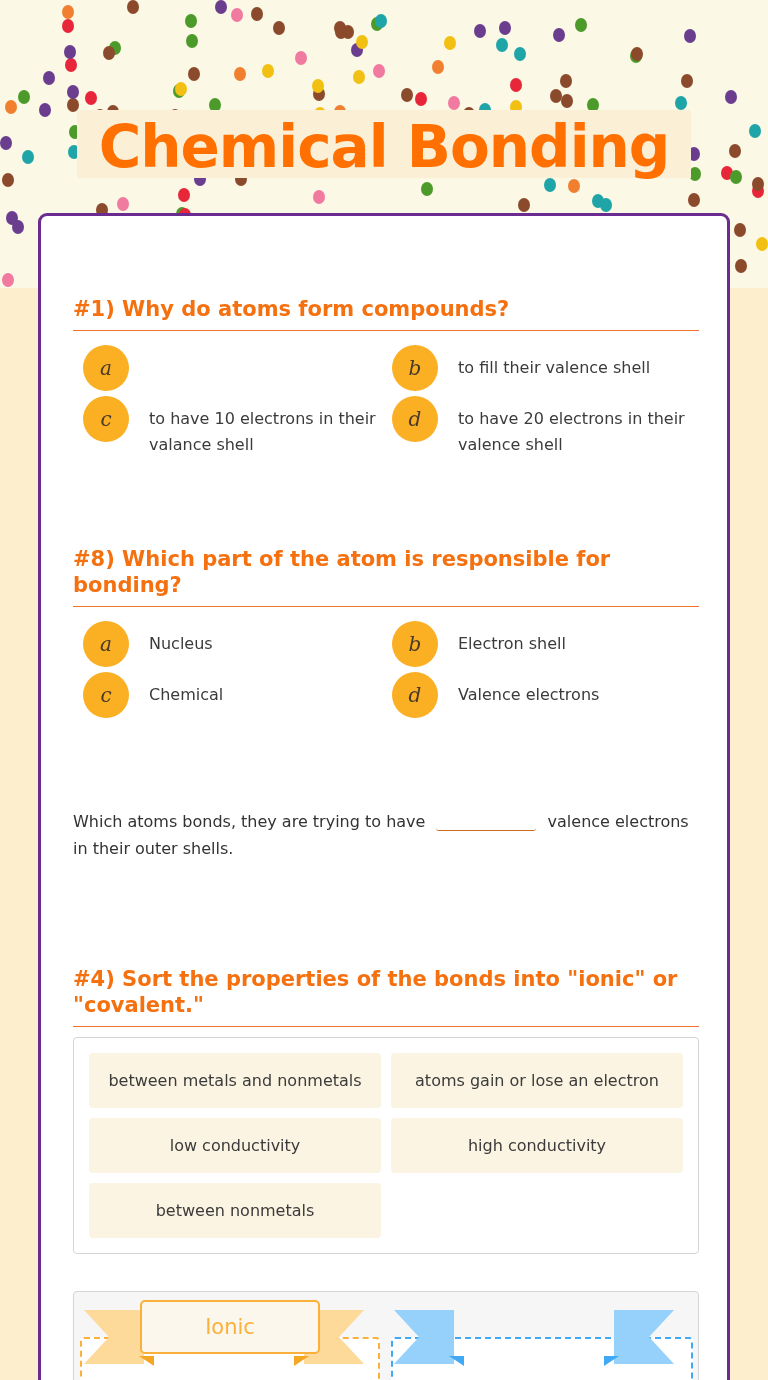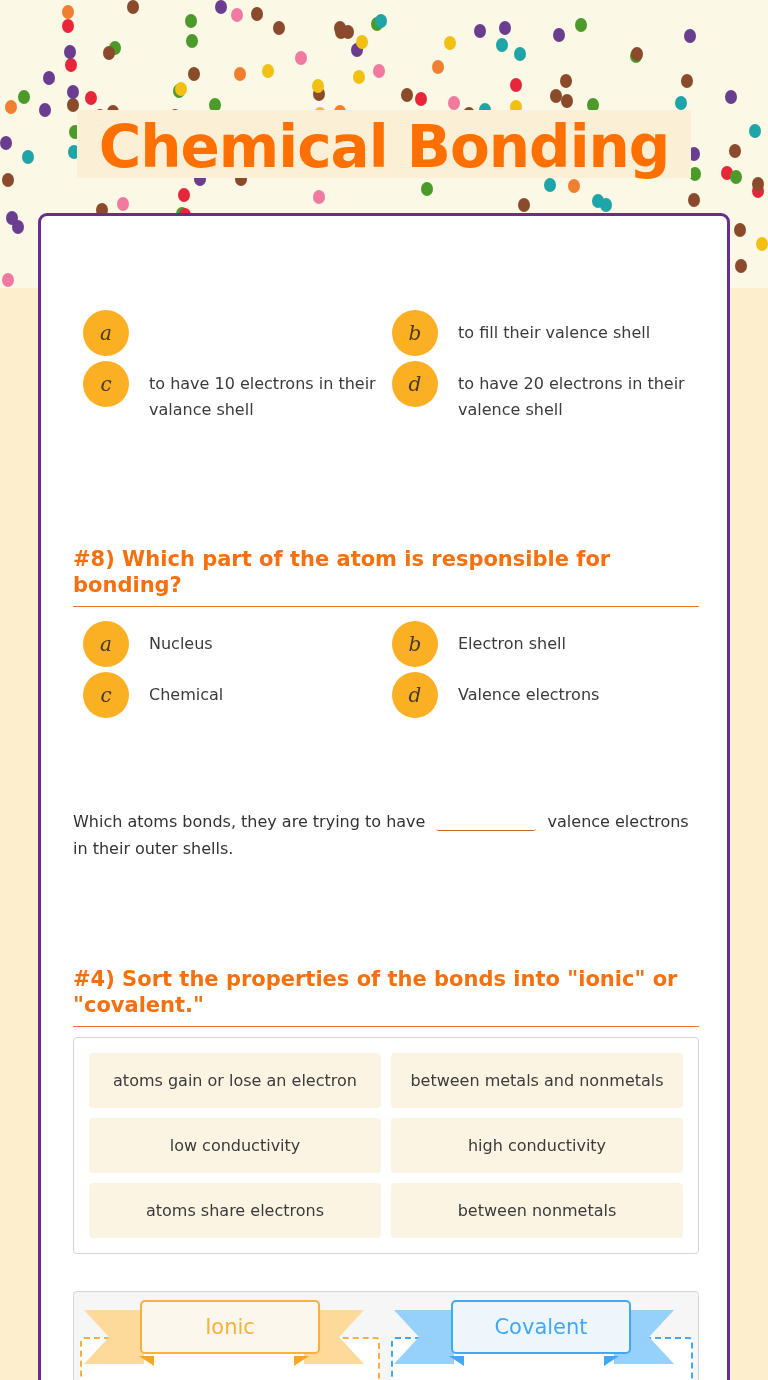--- a/index.html
+++ b/index.html
@@ -230,20 +230,21 @@
     <div class="dot" style="left: 185px; top: 124px; background: rgb(240, 128, 48);"></div>
     <div class="dot" style="left: 372px; top: 157px; background: rgb(232, 38, 58);"></div>
   <div class="title-wrap">
     <div class="title">Chemical Bonding</div>
   </div>
 </div>
 
 <div class="card">
 
   <div class="q" style="top:80px;">
+    <div class="q-title">#1) Why do atoms form compounds?</div>
     <div class="opts" style="height:120px;">
       <div class="opt" style="left:10px;top:0;">
         <div class="badge">a</div>
       </div>
       <div class="opt" style="left:319px;top:0;">
         <div class="badge">b</div>
         <div class="opt-text" style="width:240px;">to fill their valence shell</div>
       </div>
       <div class="opt" style="left:10px;top:51px;">
         <div class="badge">c</div>
@@ -282,25 +283,24 @@
     <div class="fill-text">
       <span>Which atoms bonds, they are trying to have</span>
       <span class="blank"></span>
       <span>valence electrons in their outer shells.</span>
     </div>
   </div>
 
   <div class="q" style="top:750px;">
     <div class="q-title">#4) Sort the properties of the bonds into "ionic" or "covalent."</div>
     <div class="sort-box">
+      <div class="chip">between metals and nonmetals</div>
       <div class="chip">atoms gain or lose an electron</div>
-      <div class="chip">between metals and nonmetals</div>
       <div class="chip">low conductivity</div>
       <div class="chip">high conductivity</div>
-      <div class="chip">atoms share electrons</div>
       <div class="chip">between nonmetals</div>
     </div>
   </div>
 
   <div class="buckets">
 
     <div class="bucket" style="left:6px;width:300px;border-color:#fbb03b;"></div>
     <svg class="ribbon" style="left:10px;top:16px;" width="280" height="58">
       <polygon points="0,2 60,2 60,56 0,56 25,29" fill="#fdd99a"></polygon>
       <polygon points="280,2 220,2 220,56 280,56 255,29" fill="#fdd99a"></polygon>
@@ -309,16 +309,15 @@
     </svg>
     <div class="ribbon-label" style="left:66px;top:8px;width:180px;border-color:#fbb03b;background:#fcf7ec;color:#fbb03b;">Ionic</div>
 
     <div class="bucket" style="left:317px;width:302px;border-color:#3fa9f5;"></div>
     <svg class="ribbon" style="left:320px;top:16px;" width="280" height="58">
       <polygon points="0,2 60,2 60,56 0,56 25,29" fill="#96d1fb"></polygon>
       <polygon points="280,2 220,2 220,56 280,56 255,29" fill="#96d1fb"></polygon>
       <polygon points="55,48 70,48 70,58" fill="#3fa9f5"></polygon>
       <polygon points="225,48 210,48 210,58" fill="#3fa9f5"></polygon>
     </svg>
-    <div class="ribbon-label" style="left:377px;top:8px;width:180px;border-color:#3fa9f5;background:#eef5fb;color:#3fa9f5;">Covalent</div>
   </div>
 
 </div>
 
 </body></html>

